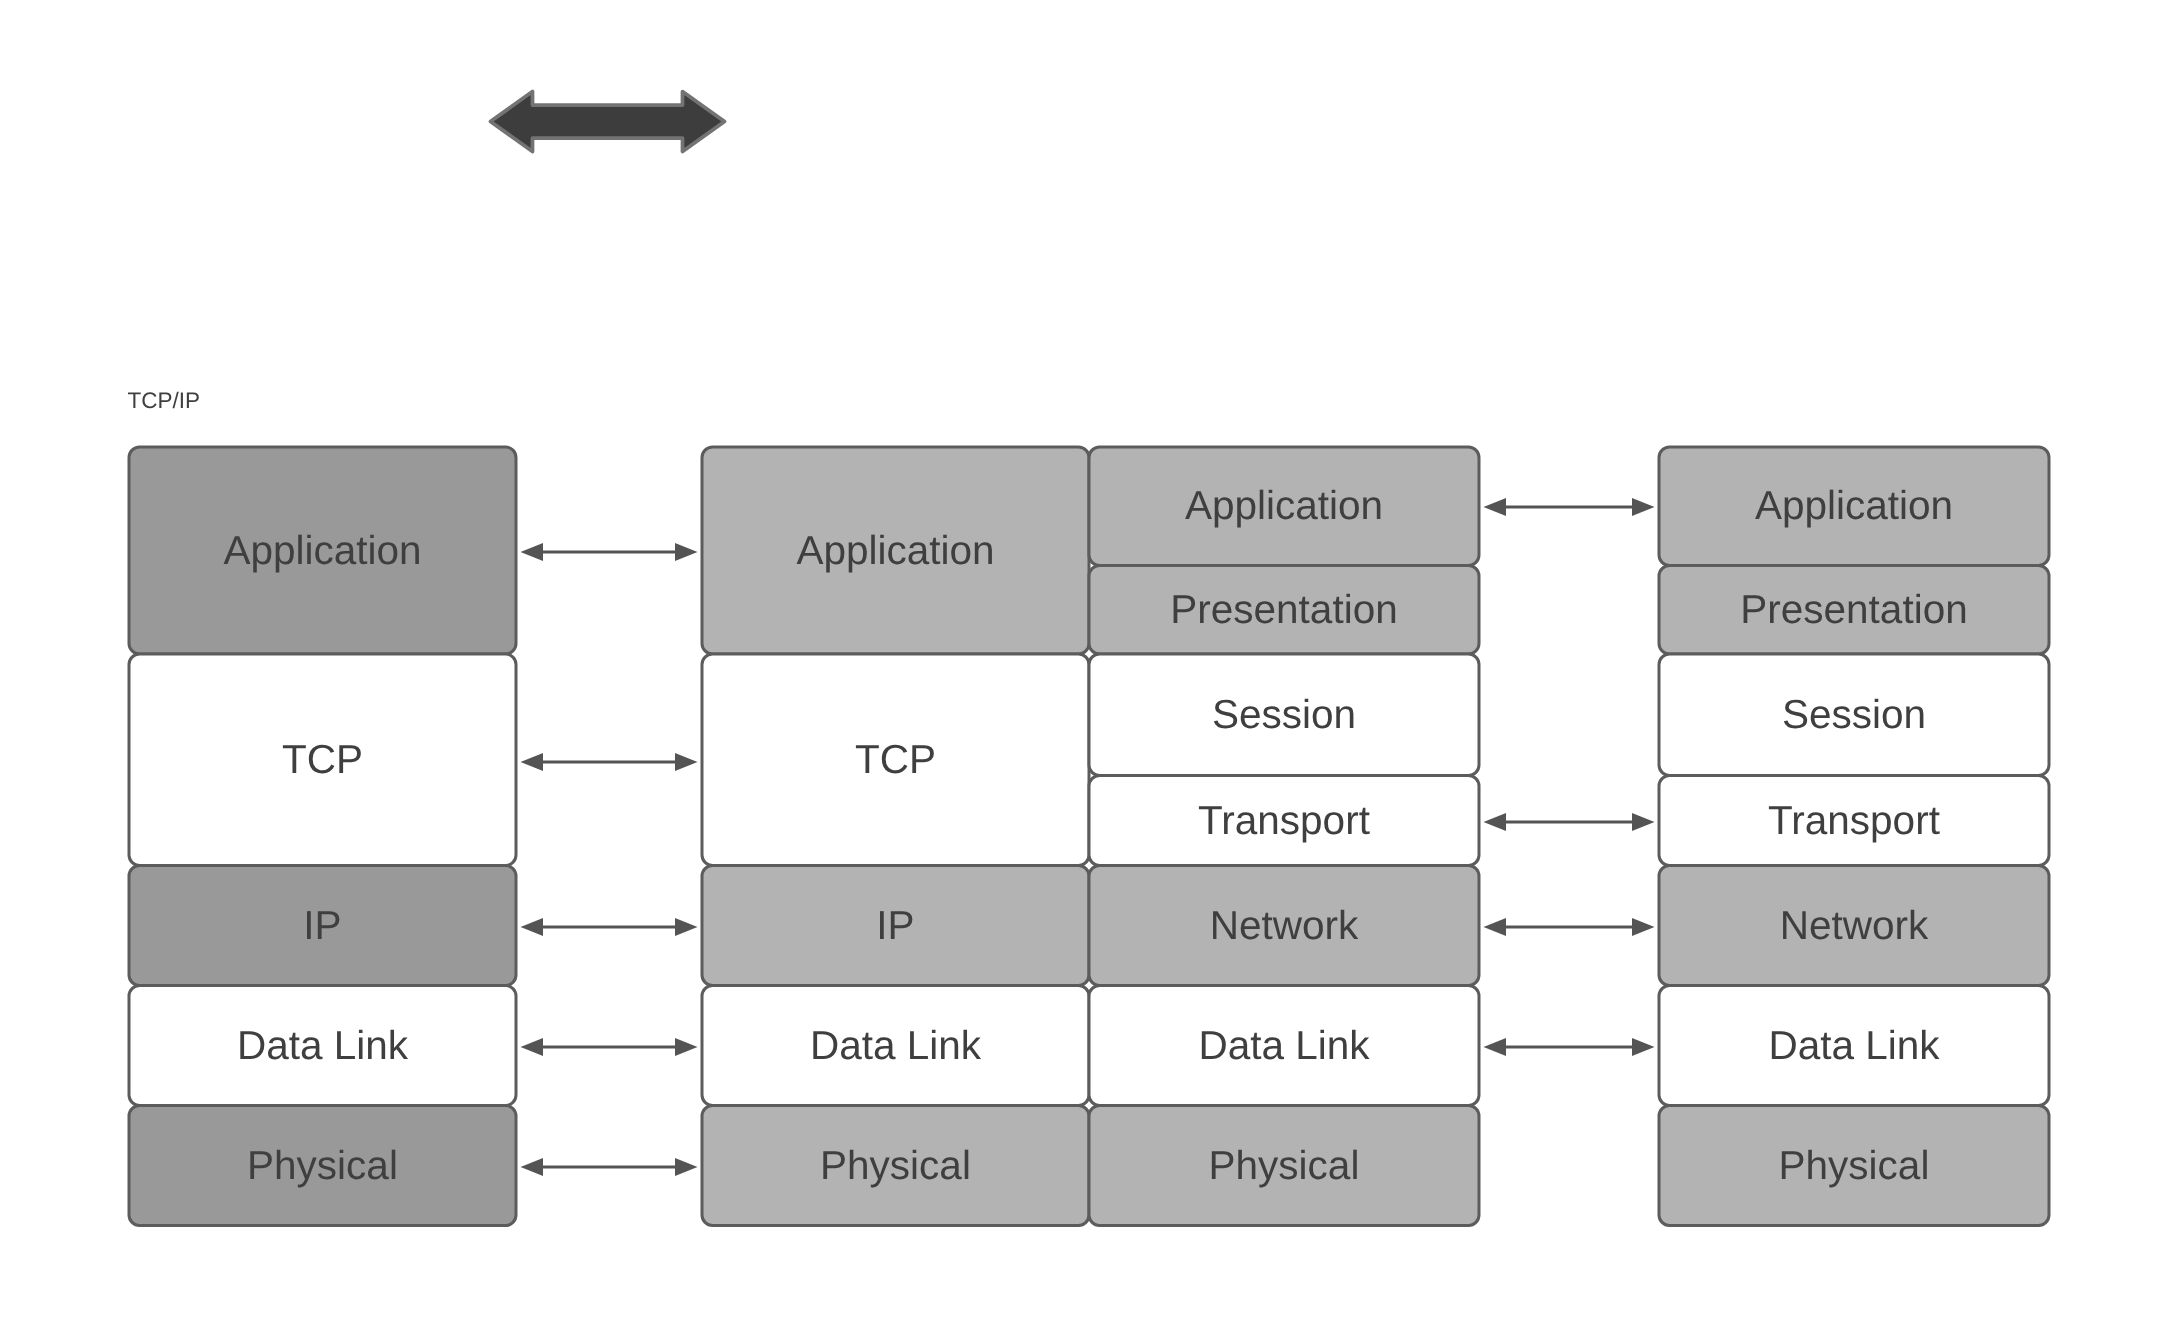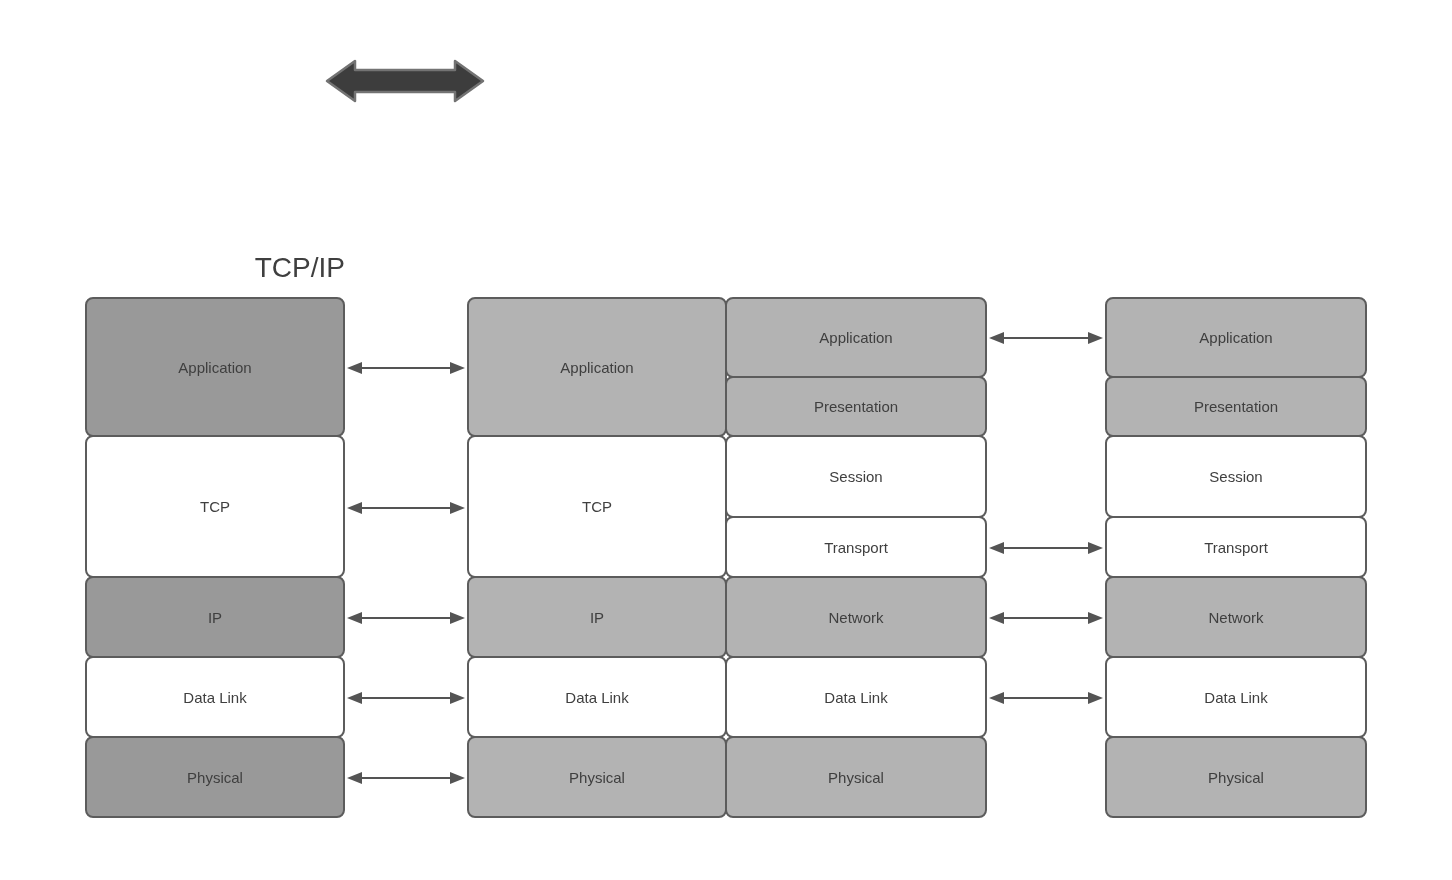--- a/index.html
+++ b/index.html
@@ -19,40 +19,40 @@
   .top-arrow {
     position: absolute;
     left: 325px;
     top: 59px;
   }
   .col-header {
     position: absolute;
     top: 253px;
     height: 30px;
     line-height: 30px;
-    text-align: right;
-    font-size: 28px;
+    text-align: left;
+    font-size: 15px;
     color: var(--text, #3f3f3f);
     white-space: nowrap;
   }
   .h-tcpip   { left: 85px;   width: 260px; }
   .h-gateway { left: 467px;  width: 520px; }
   .h-osi     { left: 1105px; width: 262px; }
 
   .stack {
     position: absolute;
   }
   .layer {
     box-sizing: border-box;
     border: 2px solid var(--border, #5c5c5c);
     border-radius: 8px;
     display: flex;
     align-items: center;
     justify-content: center;
-    font-size: 15px;
+    font-size: 27px;
     color: var(--text, #3f3f3f);
     white-space: nowrap;
   }
   .tone-dark  { background: var(--dark,  #999999); }
   .tone-light { background: var(--light, #b3b3b3); }
   .tone-white { background: var(--white, #ffffff); }
 
   .connector {
     position: absolute;
     display: block;

